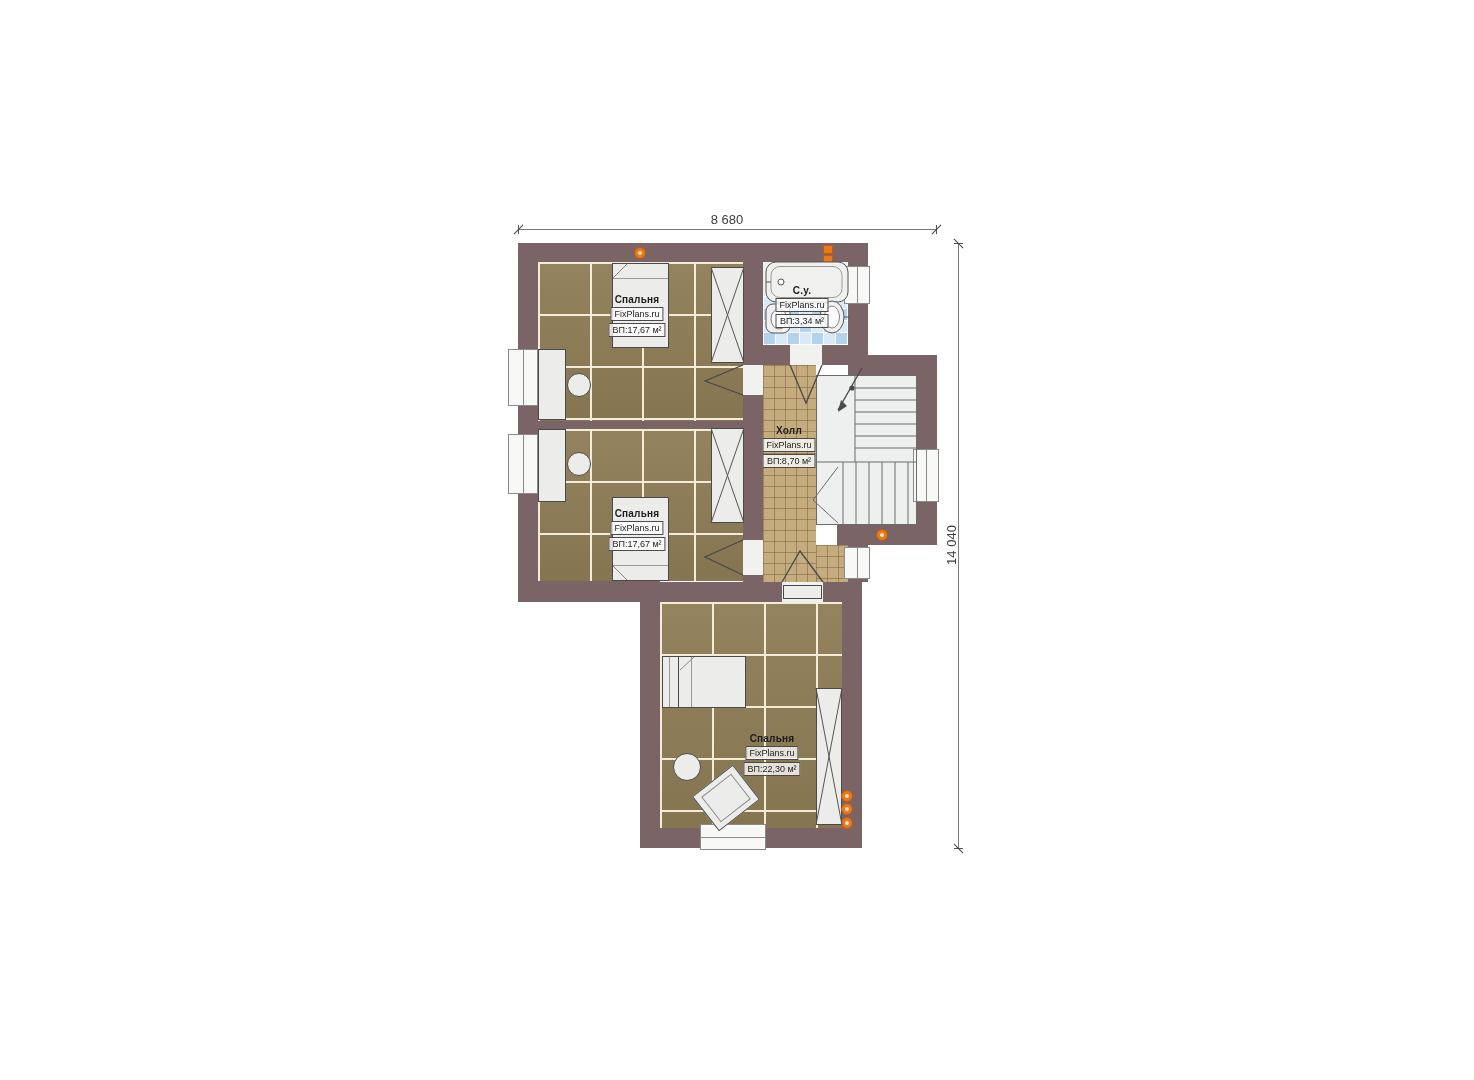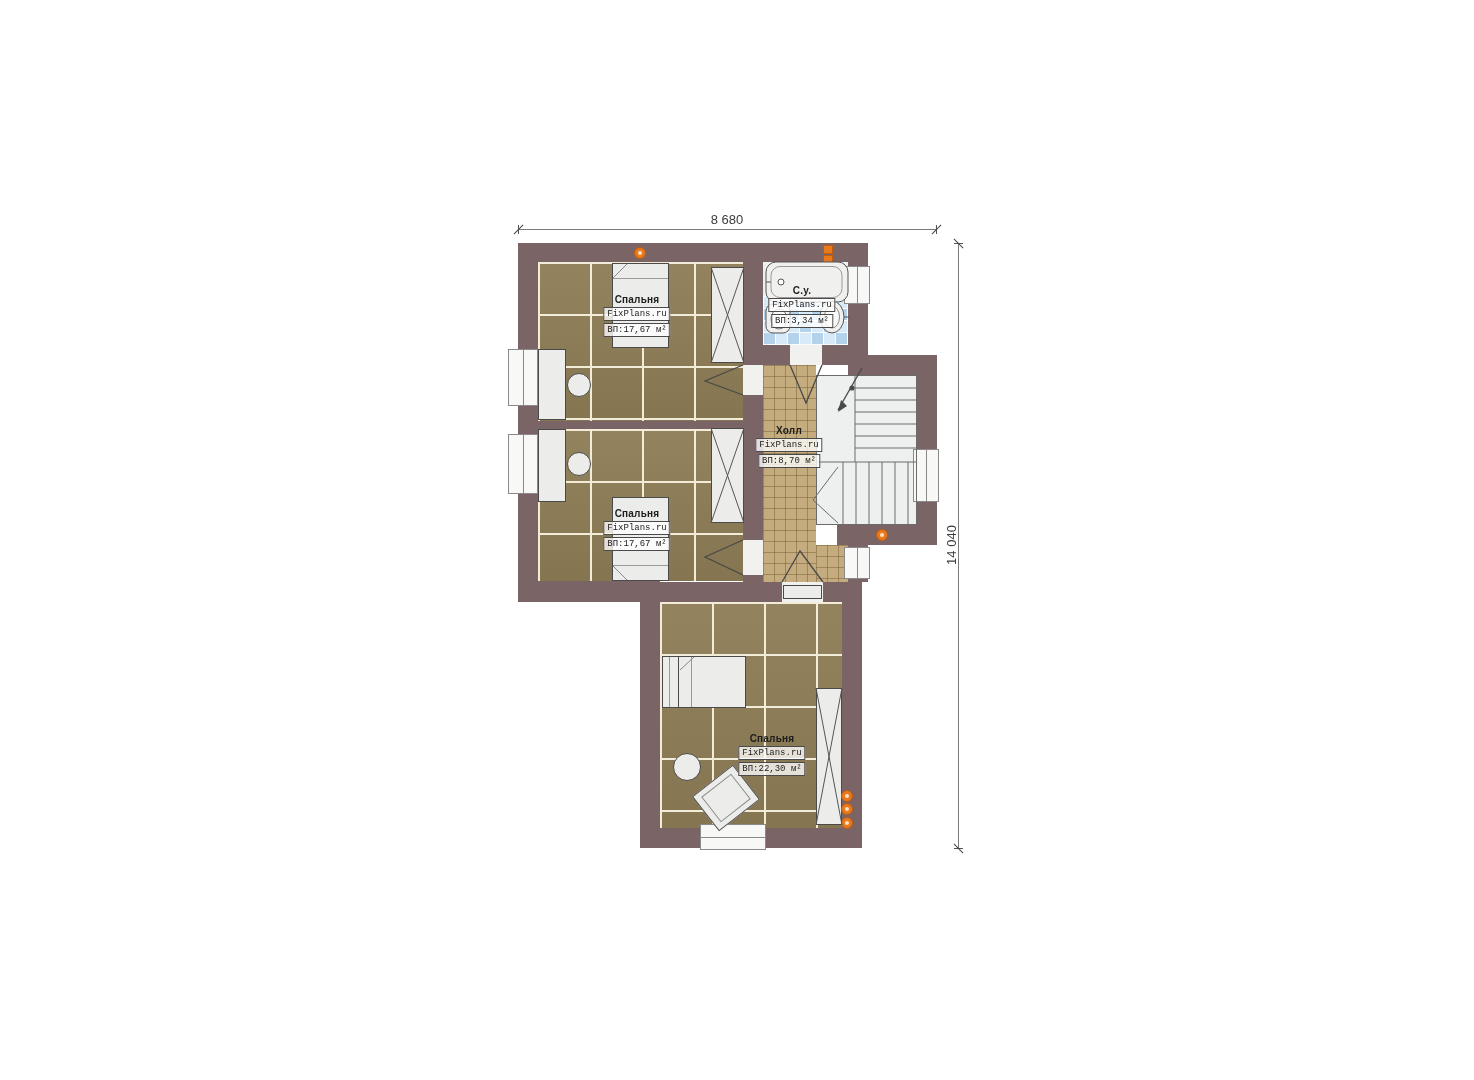--- a/index.html
+++ b/index.html
@@ -32,21 +32,21 @@
   .window-h::after{content:"";position:absolute;top:50%;left:0;right:0;height:1px;background:#8a8a8a;}
   .chair{position:absolute;width:24px;height:24px;border-radius:50%;background:#ececea;border:1px solid #4a4a4a;box-sizing:border-box;}
   .table-round{position:absolute;width:28px;height:28px;border-radius:50%;background:#ececea;border:1px solid #4a4a4a;box-sizing:border-box;}
   .armchair{position:absolute;background:#ececea;border:1px solid #4a4a4a;box-sizing:border-box;}
   .armchair::before{content:"";position:absolute;left:6px;right:6px;top:5px;bottom:5px;border:1px solid #8a8a8a;}
   .marker{position:absolute;background:#e8791d;border:1px solid #c05c10;box-sizing:border-box;}
   .marker-dot{border-radius:50%;}
   .marker-dot::after{content:"";position:absolute;left:3px;top:3px;width:4px;height:4px;border-radius:50%;background:#ffe2c4;}
   .room-label{position:absolute;transform:translateX(-50%);display:flex;flex-direction:column;align-items:center;gap:2px;z-index:30;}
   .room-name{font-size:10px;font-weight:bold;color:#1d1d1d;letter-spacing:.2px;}
-  .label-box{font-size:9px;color:#1d1d1d;border:1px solid #4a4a4a;background:rgba(255,255,255,.78);padding:0 3px;line-height:12px;white-space:nowrap;font-family:Liberation Mono, monospace;}
+  .label-box{font-size:9px;color:#1d1d1d;border:1px solid #4a4a4a;background:rgba(255,255,255,.78);padding:0 3px;line-height:12px;white-space:nowrap;}
   .dim-h{position:absolute;height:1px;background:#7a7a7a;}
   .dim-v{position:absolute;width:1px;background:#7a7a7a;}
   .dim-label{position:absolute;font-size:13px;color:#3c3c3c;}
   .tick-v{position:absolute;width:1px;height:9px;background:#555;}
   .tick-h{position:absolute;width:9px;height:1px;background:#555;}
   .slash{position:absolute;width:13px;height:1px;background:#444;}
 </style>
 </head>
 <body>
 

